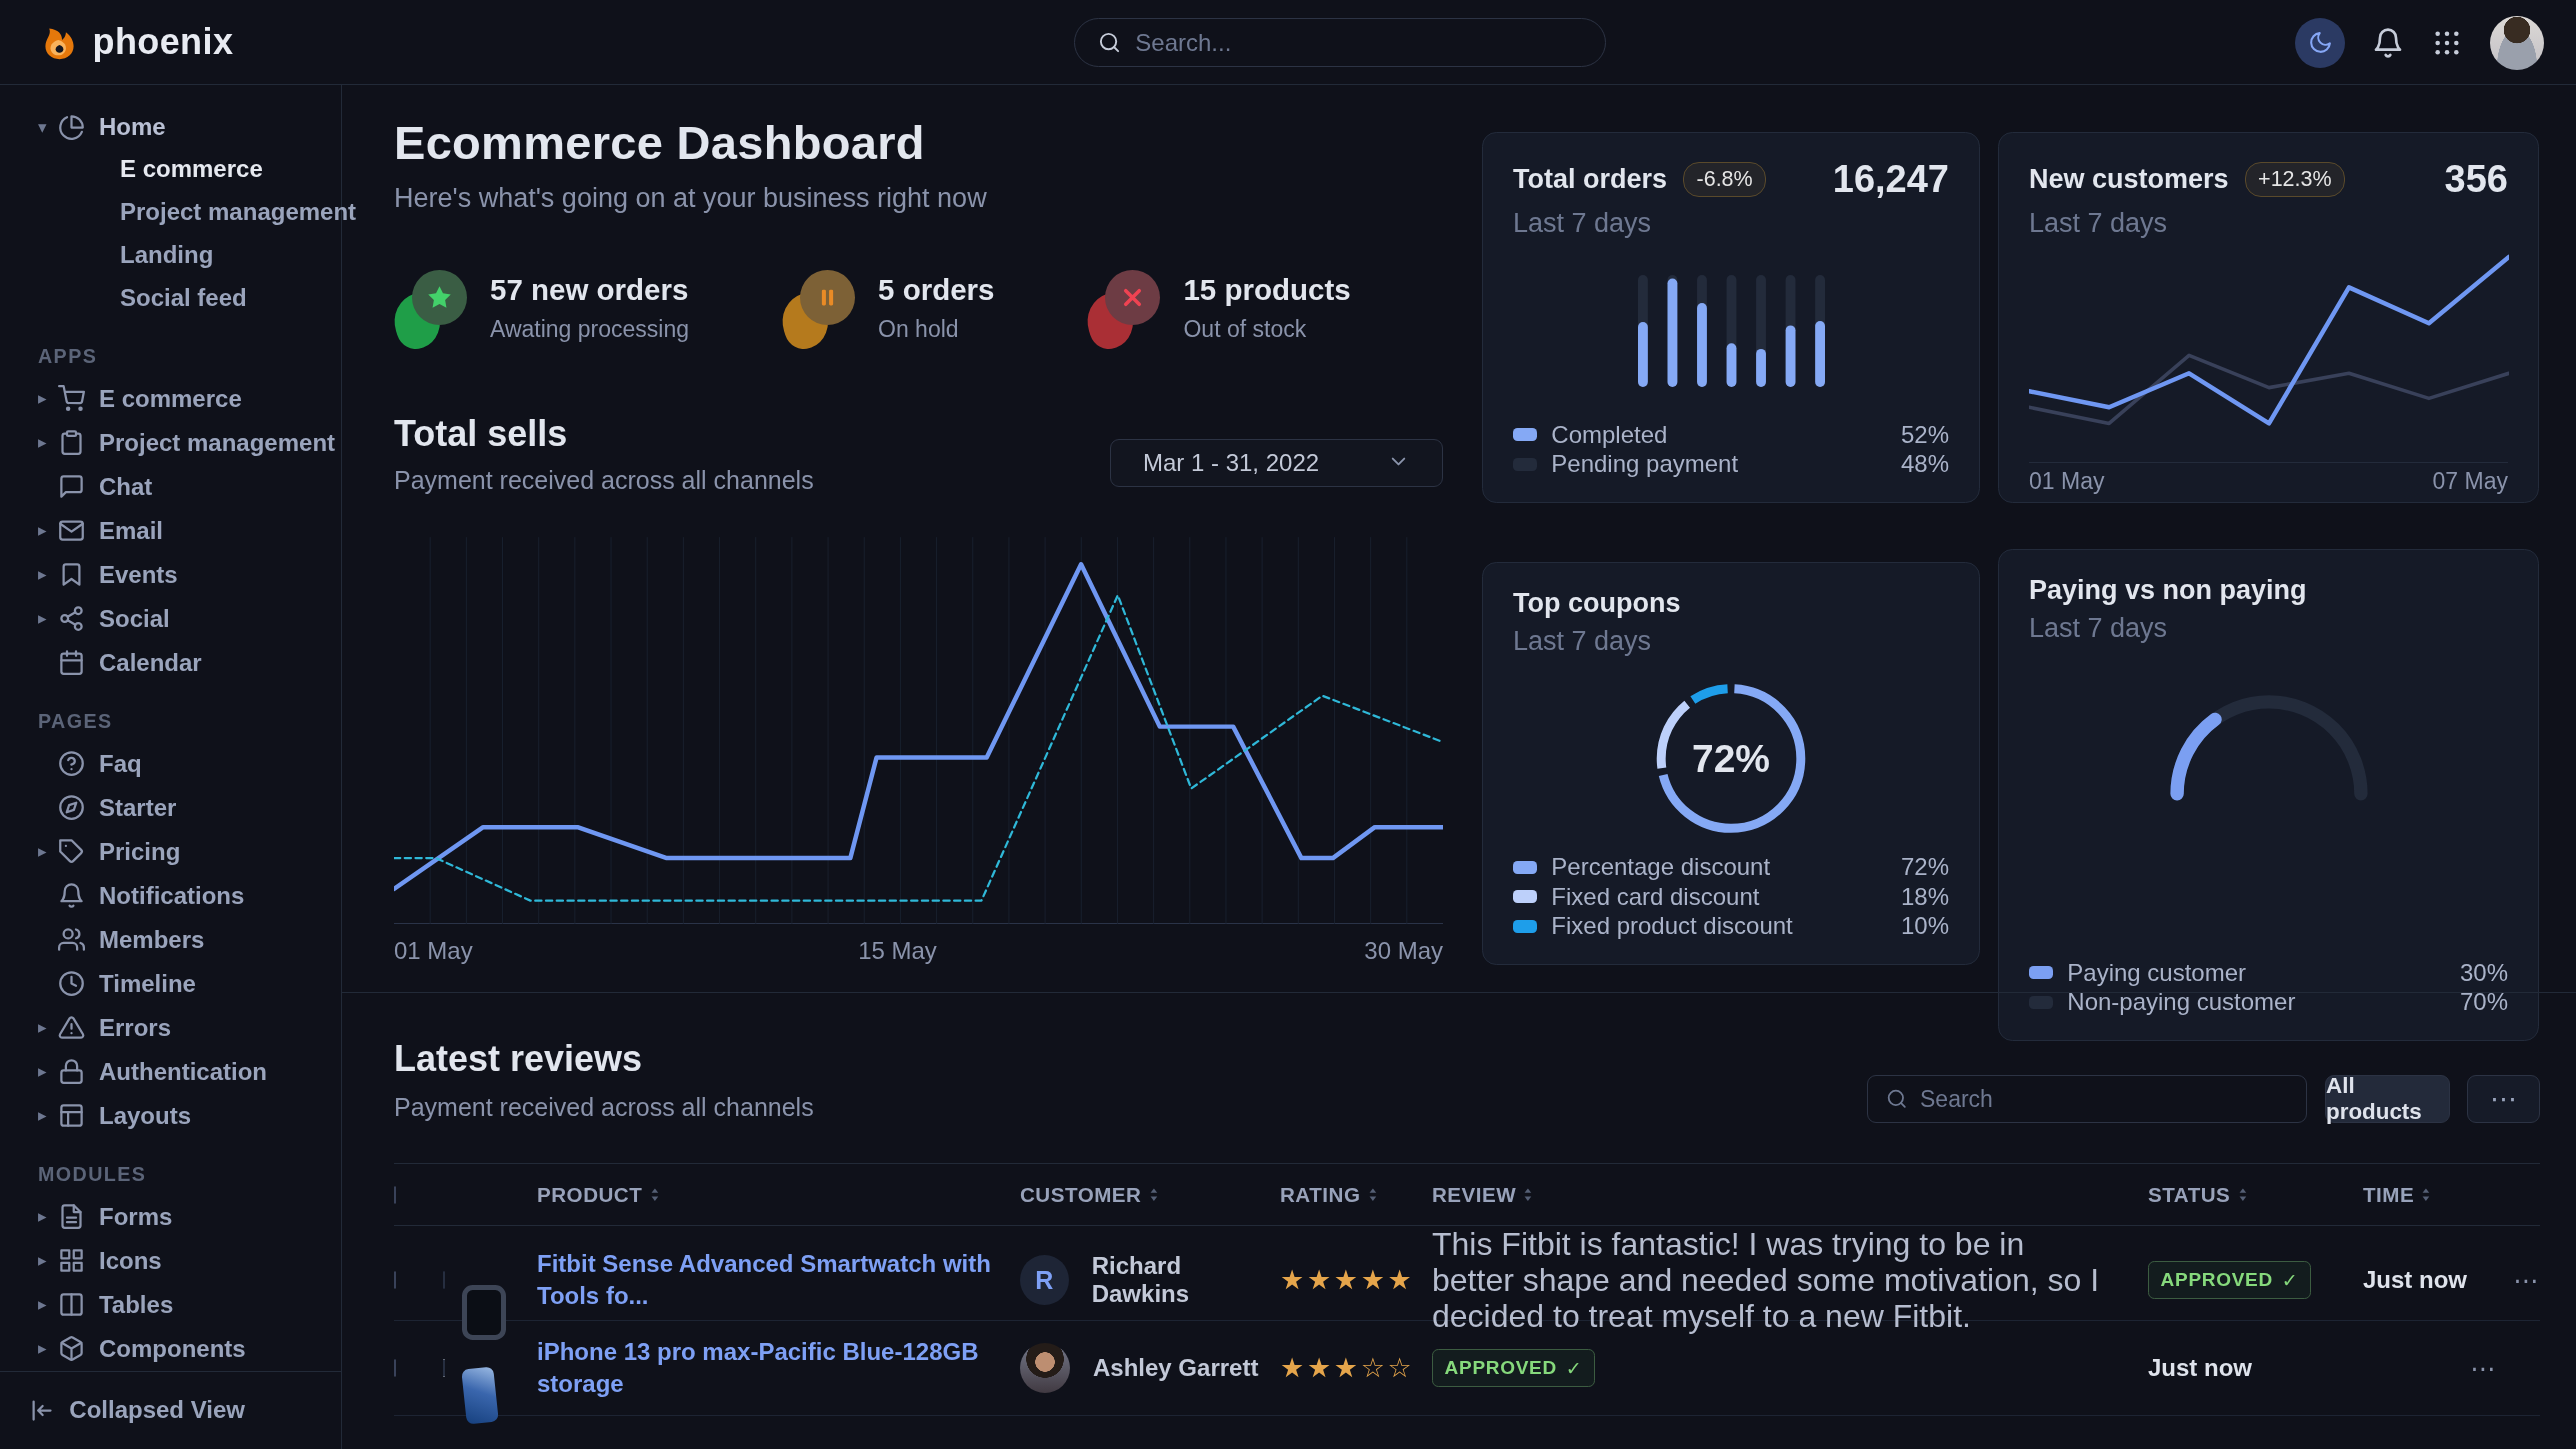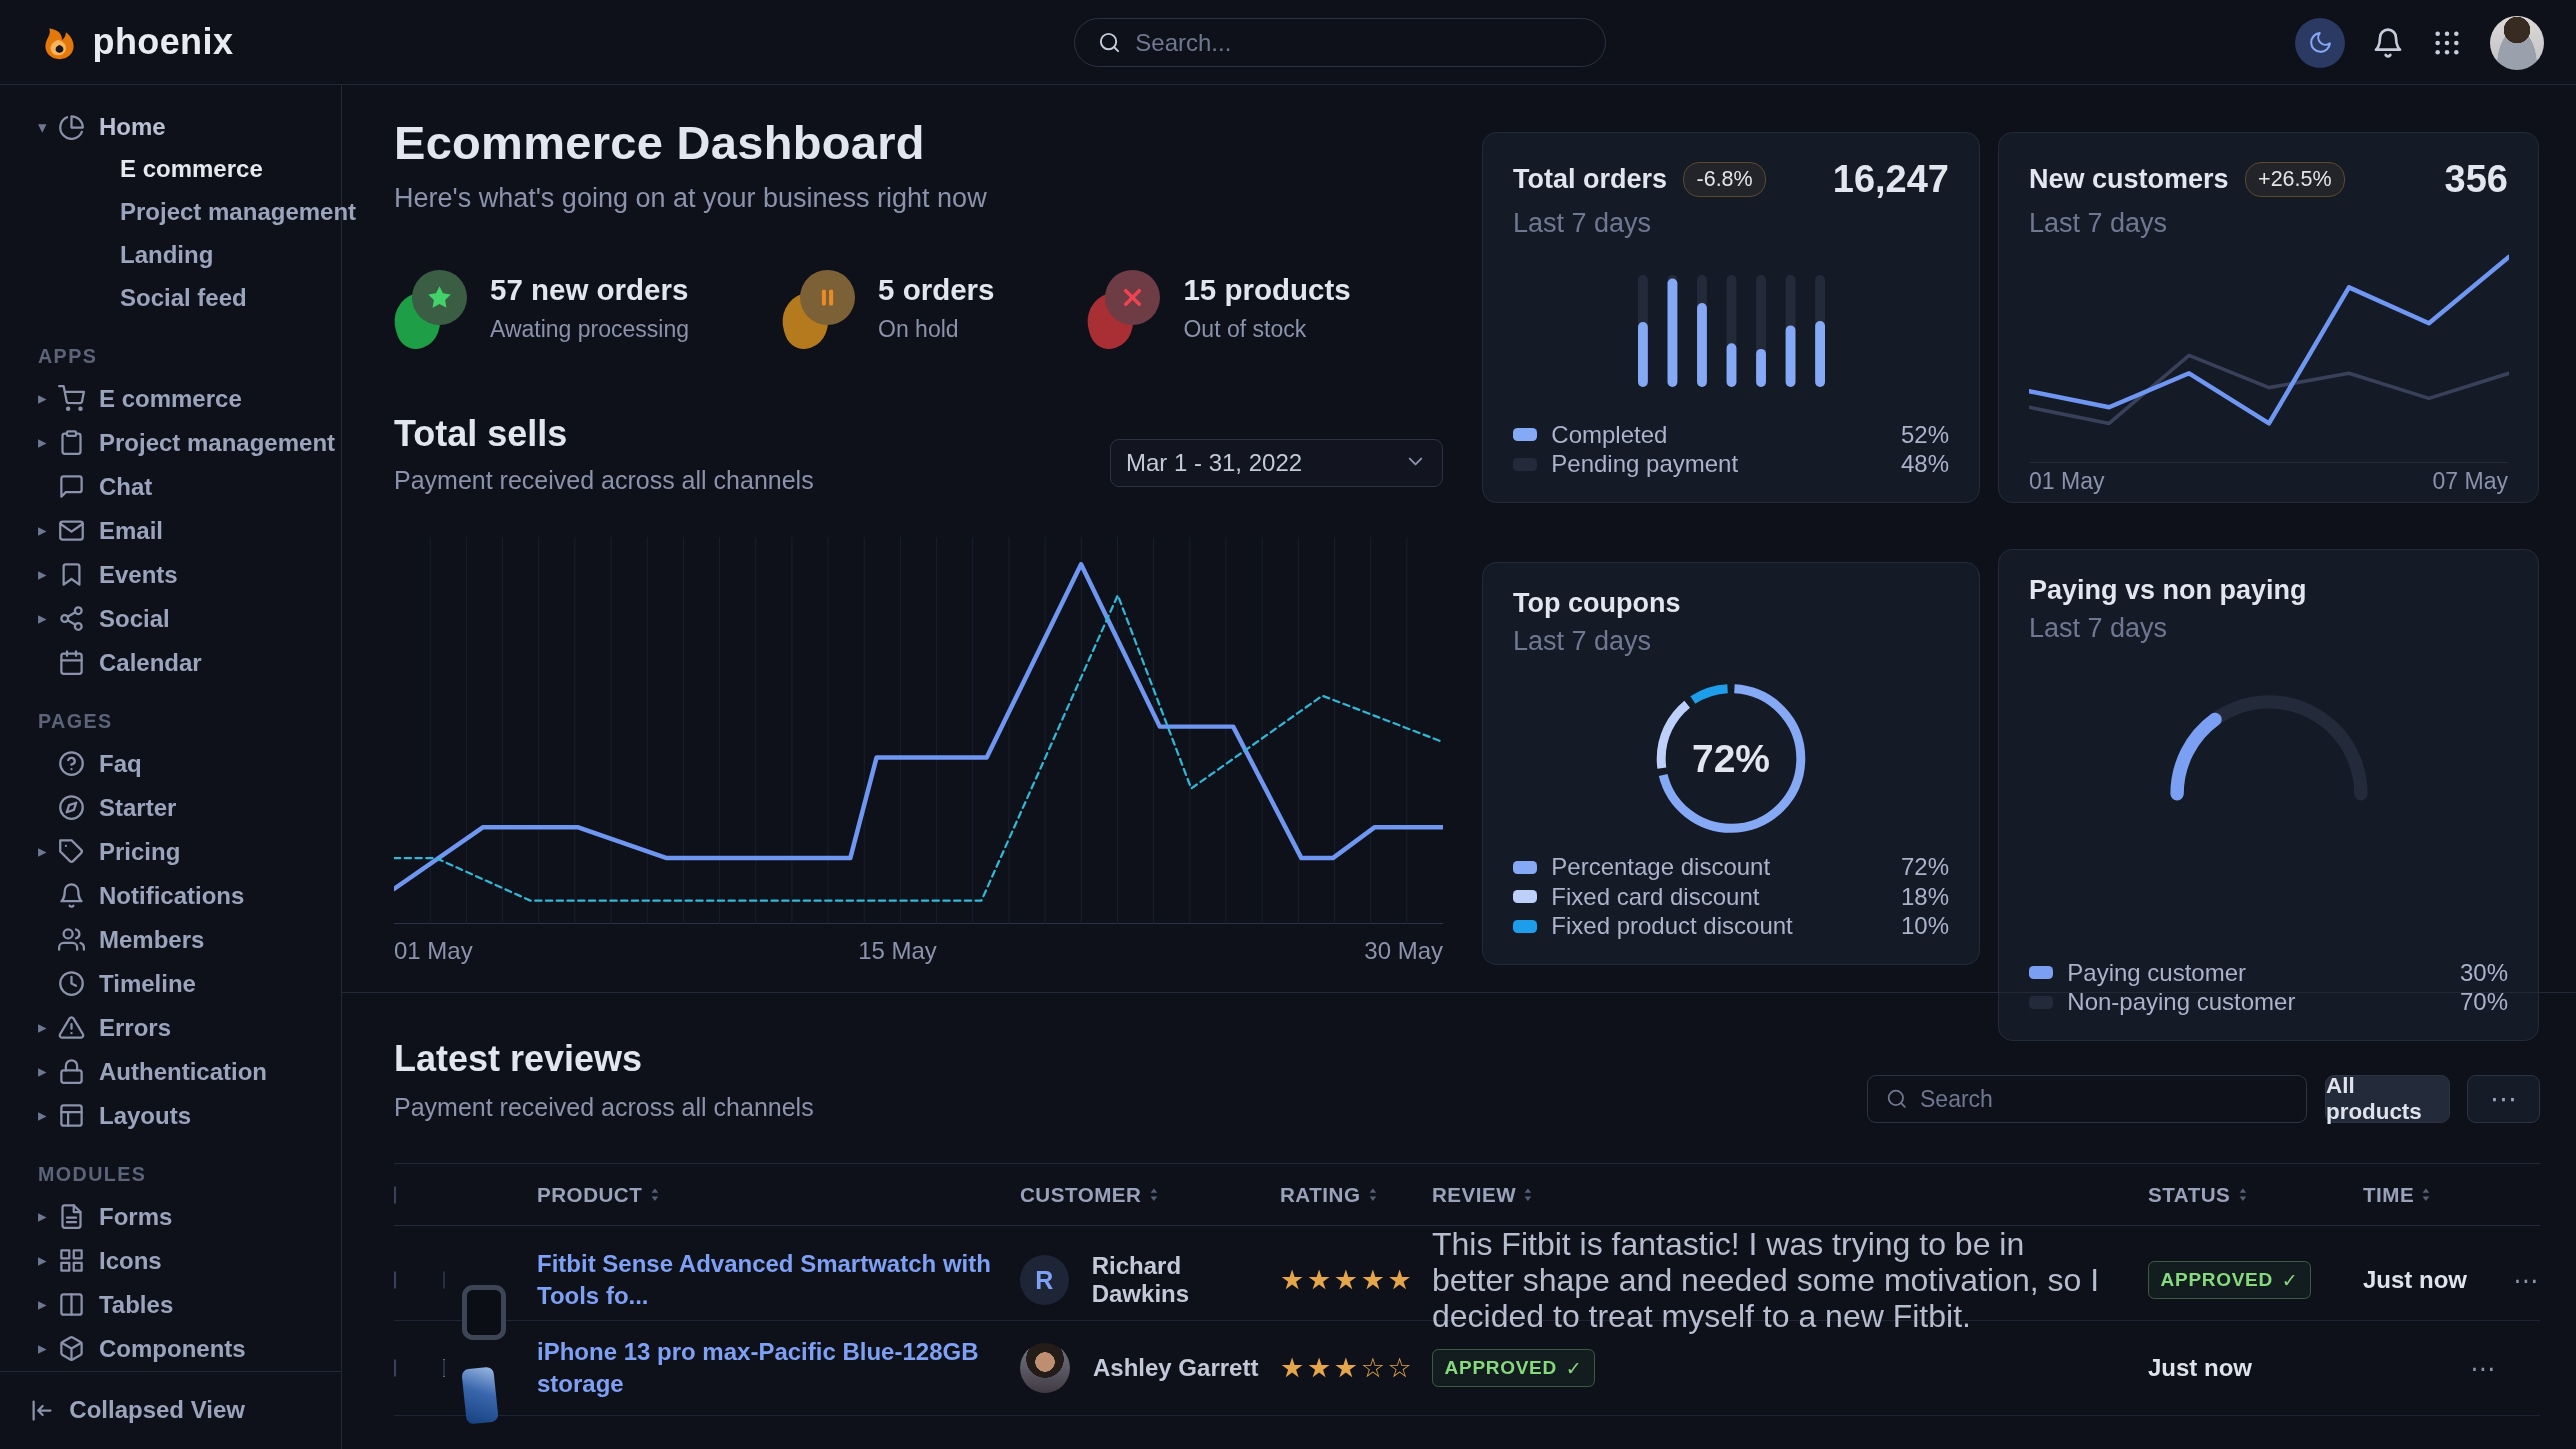--- a/index.html
+++ b/index.html
@@ -45,21 +45,21 @@
   .stat { display:flex; align-items:flex-start; gap:23px; }
   .stat-ico { position:relative; width:73px; height:82px; flex:0 0 73px; }
   .stat-blob { position:absolute; left:0; bottom:0; width:47px; height:54px; border-radius:64% 36% 58% 42% / 58% 42% 62% 38%; transform:rotate(-18deg); }
   .stat-circle { position:absolute; right:0; top:3.6px; width:55px; height:55px; border-radius:50%; display:flex; align-items:center; justify-content:center; }
   .stat-circle svg { width:27px; height:27px; }
   .stat-value { font-size:29.5px; font-weight:700; color:#e2e6ee; margin-top:7.2px; }
   .stat-caption { font-size:23px; color:#8a93ab; margin-top:9px; }
 
   .sells-title { position:absolute; top:328px; font-size:36px; font-weight:700; color:#e2e6ee; }
   .sells-sub { position:absolute; top:381px; font-size:25px; color:#8a93ab; }
-  .date-select { position:absolute; top:354px; right:0; width:333px; height:48px; border:0.9px solid #2c3344; border-radius:9px; display:flex; align-items:center; justify-content:space-between; padding:0 15px; cursor:pointer; background:#12151f; }
+  .date-select { position:absolute; top:354px; right:0; width:333px; height:48px; border:0.9px solid #2c3344; border-radius:9px; display:flex; align-items:center; justify-content:space-between; padding:0 32px; cursor:pointer; background:#12151f; }
   .date-select-label { font-size:24px; color:#c3c9d8; }
   .date-select svg { width:23px; height:23px; color:#8a93ab; }
 
   .main-chart-wrap { position:absolute; top:452px; left:0; width:1049px; height:387px; border-bottom:0.9px solid #2a3348; }
   .x-ticks { position:absolute; top:852px; left:0; width:1049px; height:30px; font-size:24px; color:#8a93ab; }
   .x-ticks .t-left { position:absolute; left:0; }
   .x-ticks .t-mid { position:absolute; left:48%; transform:translateX(-50%); }
   .x-ticks .t-right { position:absolute; right:0; }
 
   
@@ -498,21 +498,21 @@
             <span class="lg-key" style="background:#232b3b"></span>
             <span>Pending payment</span>
             <span class="lg-val">48%</span>
           </div>
         </div>
     </section>
 
     <section class="card" id="card-customers">
       <div class="card-head">
         <span class="card-title">New customers</span>
-        <span class="pct-badge">+26.5%</span>
+        <span class="pct-badge">+12.3%</span>
         <span class="card-value">356</span>
       </div>
       <div class="card-period">Last 7 days</div>
       <svg id="customers-chart" height="179" width="480" viewBox="0 0 536 200">
           <polyline points="0,178 89.33333333333333,196 178.66666666666666,120 268,156 357.3333333333333,140 446.6666666666667,168 536,140" fill="none" stroke="#39415a" stroke-width="4" stroke-linejoin="round" stroke-linecap="round"></polyline>
           <polyline points="0,160 89.33333333333333,178 178.66666666666666,140 268,196 357.3333333333333,44 446.6666666666667,84.00000000000001 536,10" fill="none" stroke="#6f97f2" stroke-width="5" stroke-linejoin="round" stroke-linecap="round"></polyline>
         </svg>
       <div class="cust-axis"></div>
       <div class="cust-ticks">
         <span>01 May</span>

